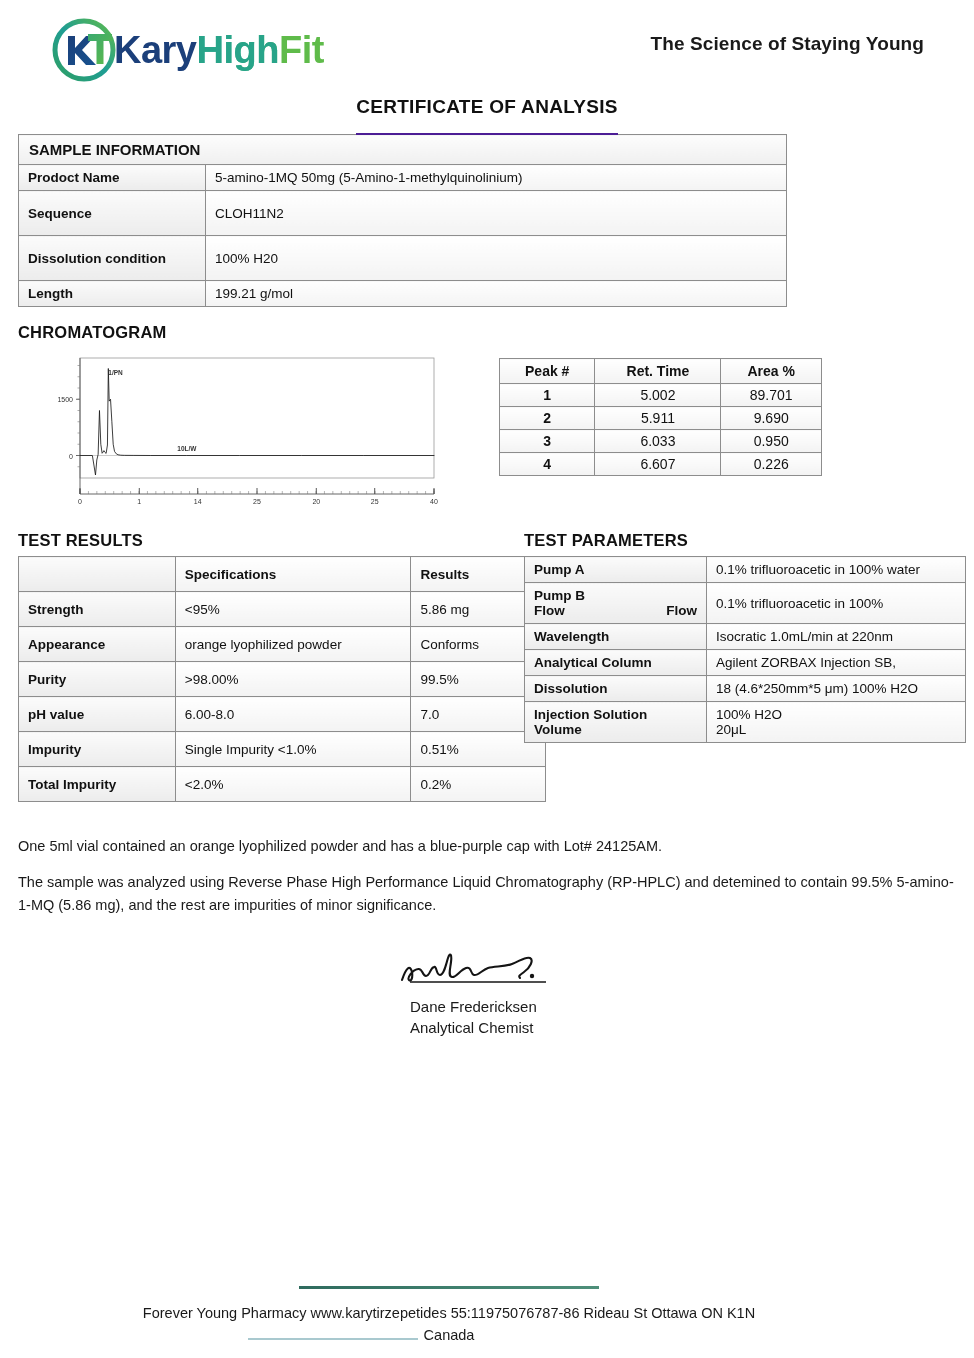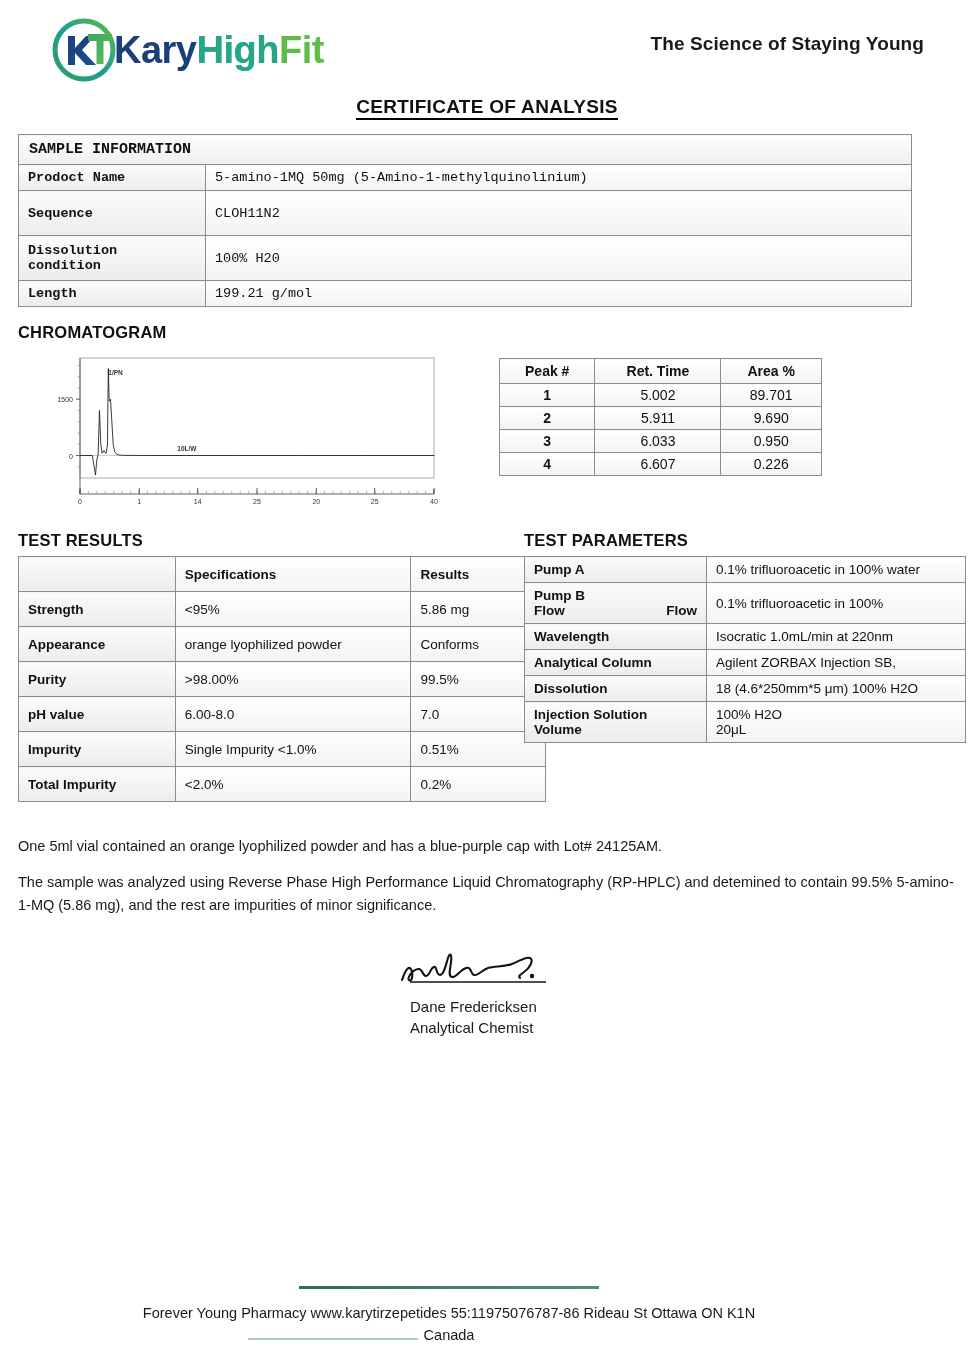--- a/index.html
+++ b/index.html
@@ -63,22 +63,22 @@
 
   .doc-title {
     text-align: center;
     font-size: 19px;
     font-weight: bold;
     letter-spacing: 0.3px;
     margin-top: 4px;
     margin-bottom: 16px;
   }
   .doc-title span {
-    border-bottom: 2px solid #000000;
-    padding-bottom: 1px;
+    border-bottom: 2px solid #4c1d95;
+    padding-bottom: 16px;
   }
 
   
   table {
     border-collapse: collapse;
     width: 100%;
     background: #fff;
   }
   td, th {
     border: 1px solid #8d8d8d;
@@ -89,21 +89,21 @@
   }
   .lbl {
     font-weight: bold;
     background: linear-gradient(180deg,#fbfbfb 0%, #ececec 100%);
   }
 
   
   .sample-wrap {
     margin: 0 18px;
   }
-  .sample-wrap table { width: 894px; font-family: Liberation Mono, monospace; }
+  .sample-wrap table { width: 769px; }
   .sample-head td {
     font-weight: bold;
     font-size: 15px;
     padding: 6px 10px;
     background: linear-gradient(180deg,#fdfdfd 0%, #efefef 100%);
   }
   .sample-wrap td.lbl { width: 168px; }
   .r-tall td { height: 34px; }
 
   

